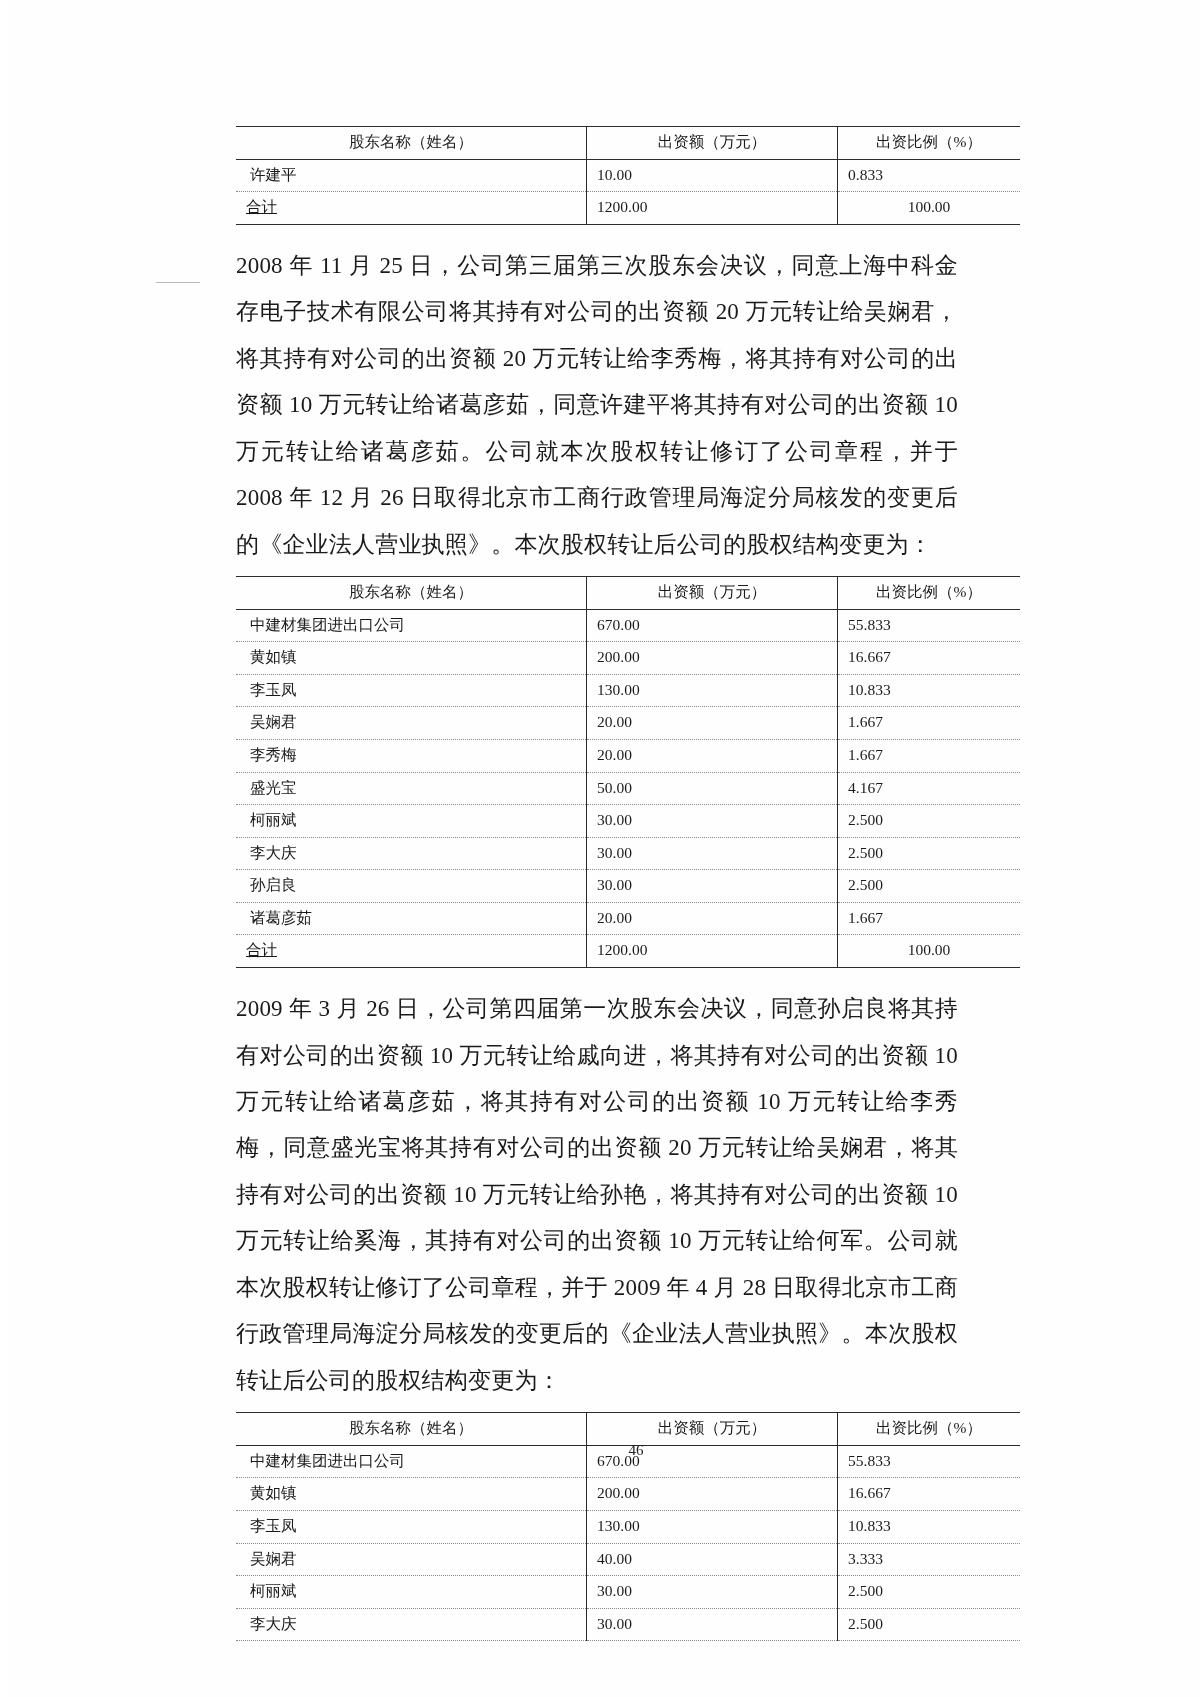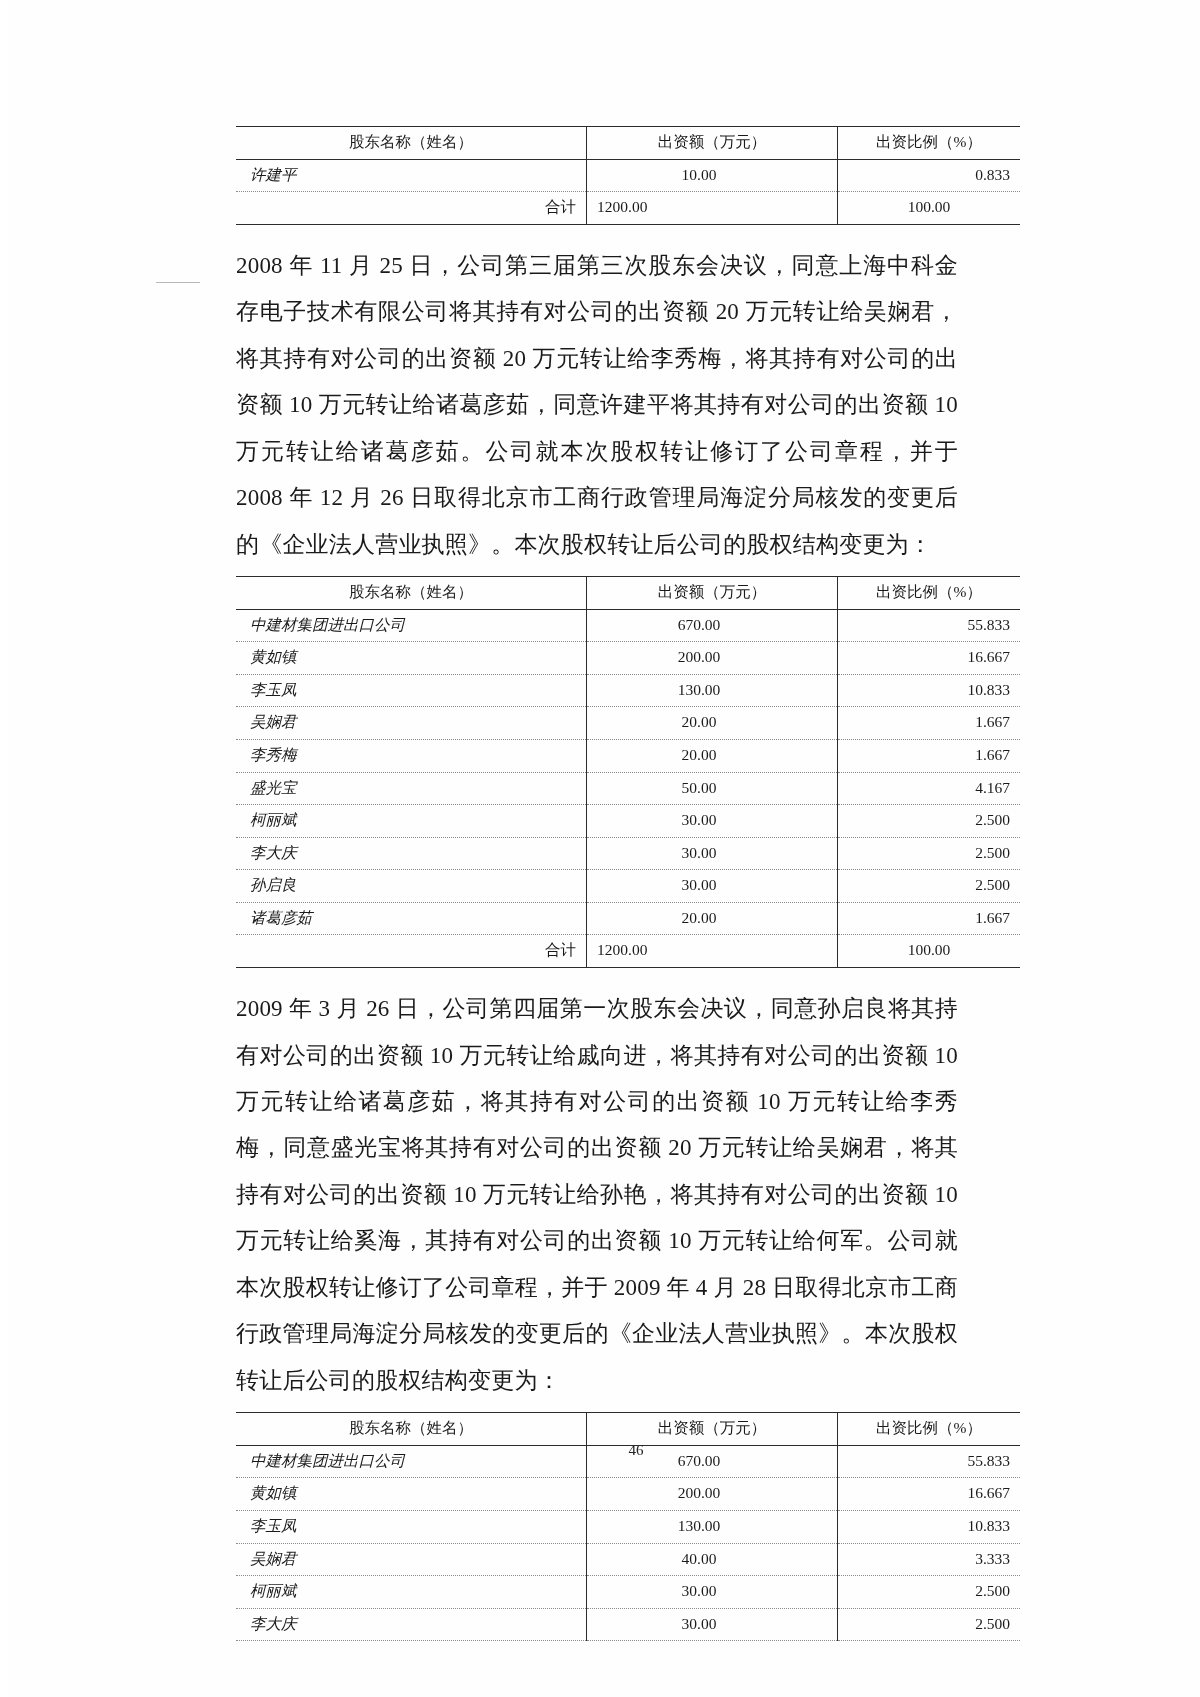--- a/index.html
+++ b/index.html
@@ -46,32 +46,32 @@
   table.shtable .c-pct    { width: 162px; }
 
   .hdr td {
     text-align: center;
     border-top: 1.6px solid #2b2b2b;
     border-bottom: 1.2px solid #2b2b2b;
   }
   .row td {
     border-bottom: 1px dotted #8a8a8a;
   }
-  .row td.name   { text-align: left; padding-left: 14px; font-style: italic; }
-  .row td.amount { text-align: center; padding-right: 36px; }
-  .row td.pct    { text-align: right; }
+  .row td.name   { text-align: left; padding-left: 14px; }
+  .row td.amount { text-align: left; padding-right: 36px; }
+  .row td.pct    { text-align: left; }
 
   .vsep-left  { border-left: 1.2px solid #2b2b2b; }
   .vsep-right { border-right: 1.2px solid #2b2b2b; }
 
   .total td {
     border-top: 1px dotted #8a8a8a;
     border-bottom: 1.6px solid #2b2b2b;
   }
-  .total td.name   { text-align: right; }
+  .total td.name   { text-align: left; text-decoration: underline; }
   .total td.amount { text-align: left; }
   .total td.pct    { text-align: center; }
 
   
   p.para {
     font-size: 23px;
     line-height: 2.02;
     margin: 10px 0 8px 0;
     text-align: justify;
     text-justify: inter-ideograph;

